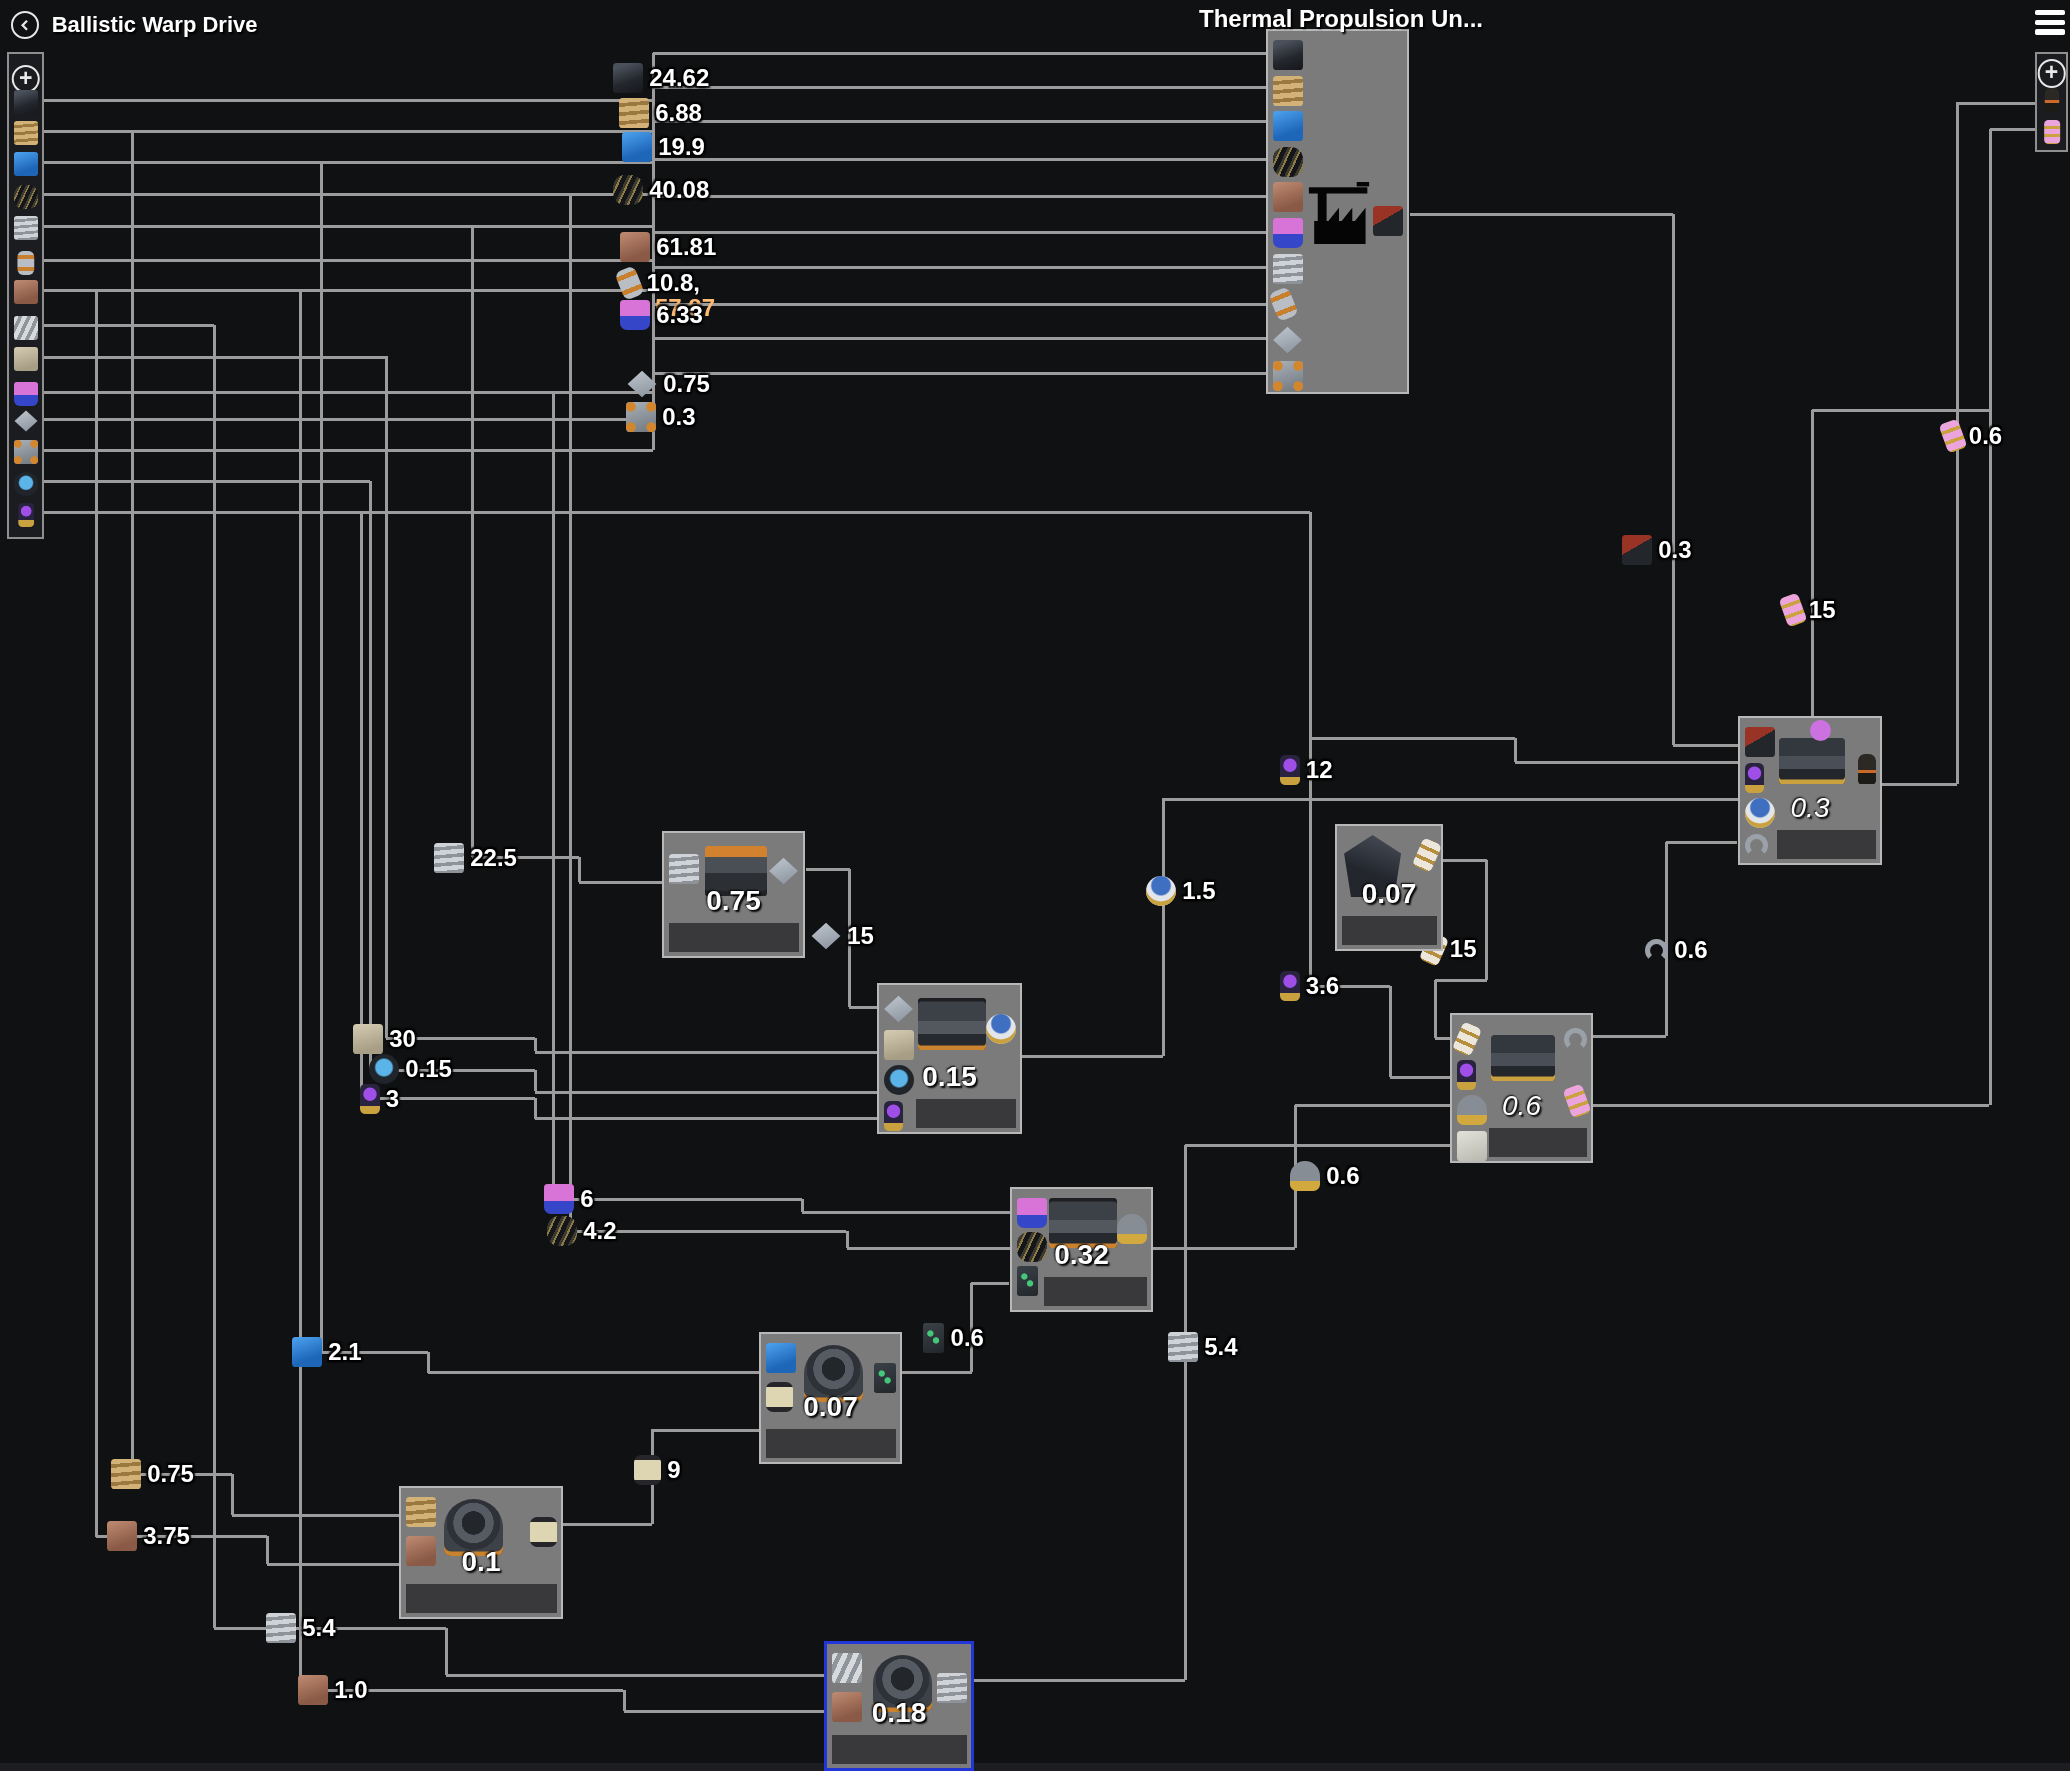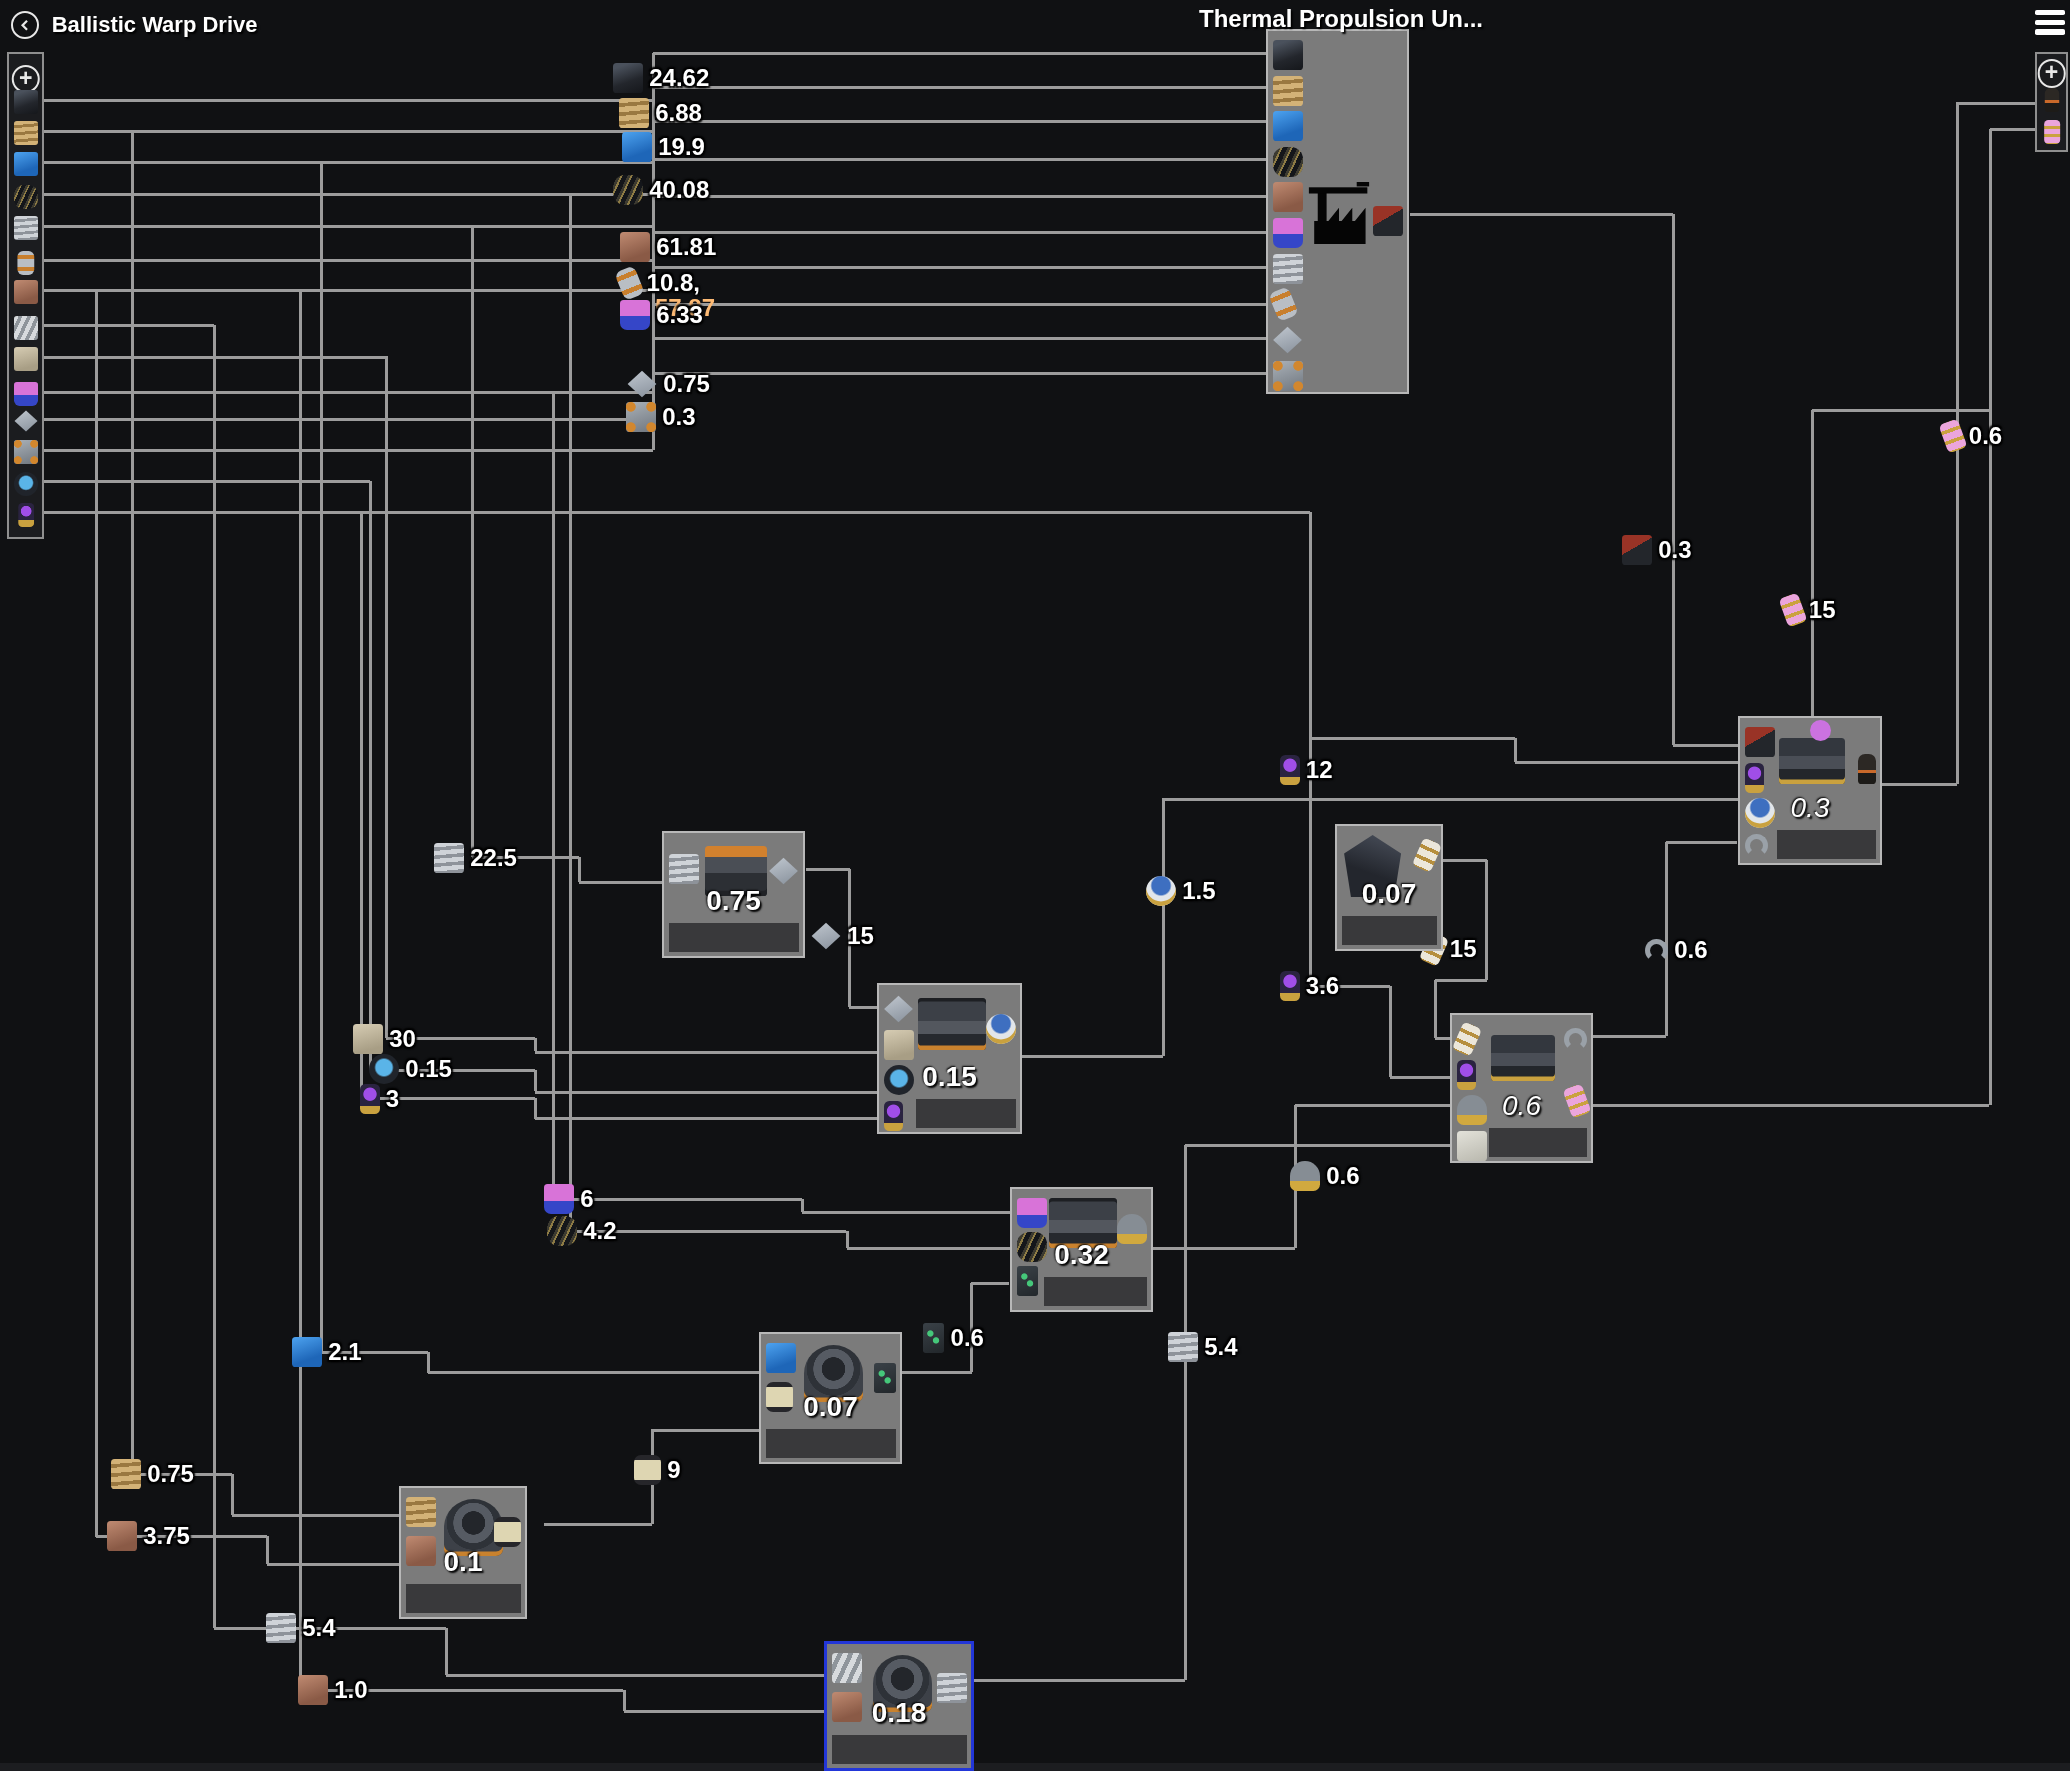--- a/index.html
+++ b/index.html
@@ -446,21 +446,21 @@
         <div class="bar" style="left: 32px;"></div>
       </div>
       <div class="node" style="left: 759px; top: 1332px; width: 143px; height: 132px;">
         <div class="ic ic-blue-containers" style="position: absolute; left: 4.5px; top: 9px;"></div>
         <div class="ic ic-beige-spool" style="position: absolute; left: 4.5px; top: 48px;"></div>
         <div class="mach m-accelerator" style="left: 43px; top: 10.7px; width: 59px; height: 57px;"></div>
         <div class="ic ic-dark-panel" style="position: absolute; right: 4.5px; top: 28.5px;"></div>
         <div class="rate">0.07</div>
         <div class="bar" style="left: 5.3px;"></div>
       </div>
-      <div class="node" style="left: 399px; top: 1486px; width: 128px; height: 133px;">
+      <div class="node" style="left: 399px; top: 1486px; width: 164px; height: 133px;">
         <div class="ic ic-golden-sheets" style="position: absolute; left: 4.5px; top: 9px;"></div>
         <div class="ic ic-copper-sheets" style="position: absolute; left: 4.5px; top: 48px;"></div>
         <div class="mach m-accelerator" style="left: 43px; top: 10.7px; width: 59px; height: 57px;"></div>
         <div class="ic ic-beige-spool" style="position: absolute; right: 4.5px; top: 28.5px;"></div>
         <div class="rate">0.1</div>
         <div class="bar" style="left: 5.3px;"></div>
       </div>
       <div class="node selected" style="left: 824px; top: 1641px; width: 150px; height: 130px;">
         <div class="ic ic-steel-beams" style="position: absolute; left: 4.5px; top: 9px;"></div>
         <div class="ic ic-copper-sheets" style="position: absolute; left: 4.5px; top: 48px;"></div>

